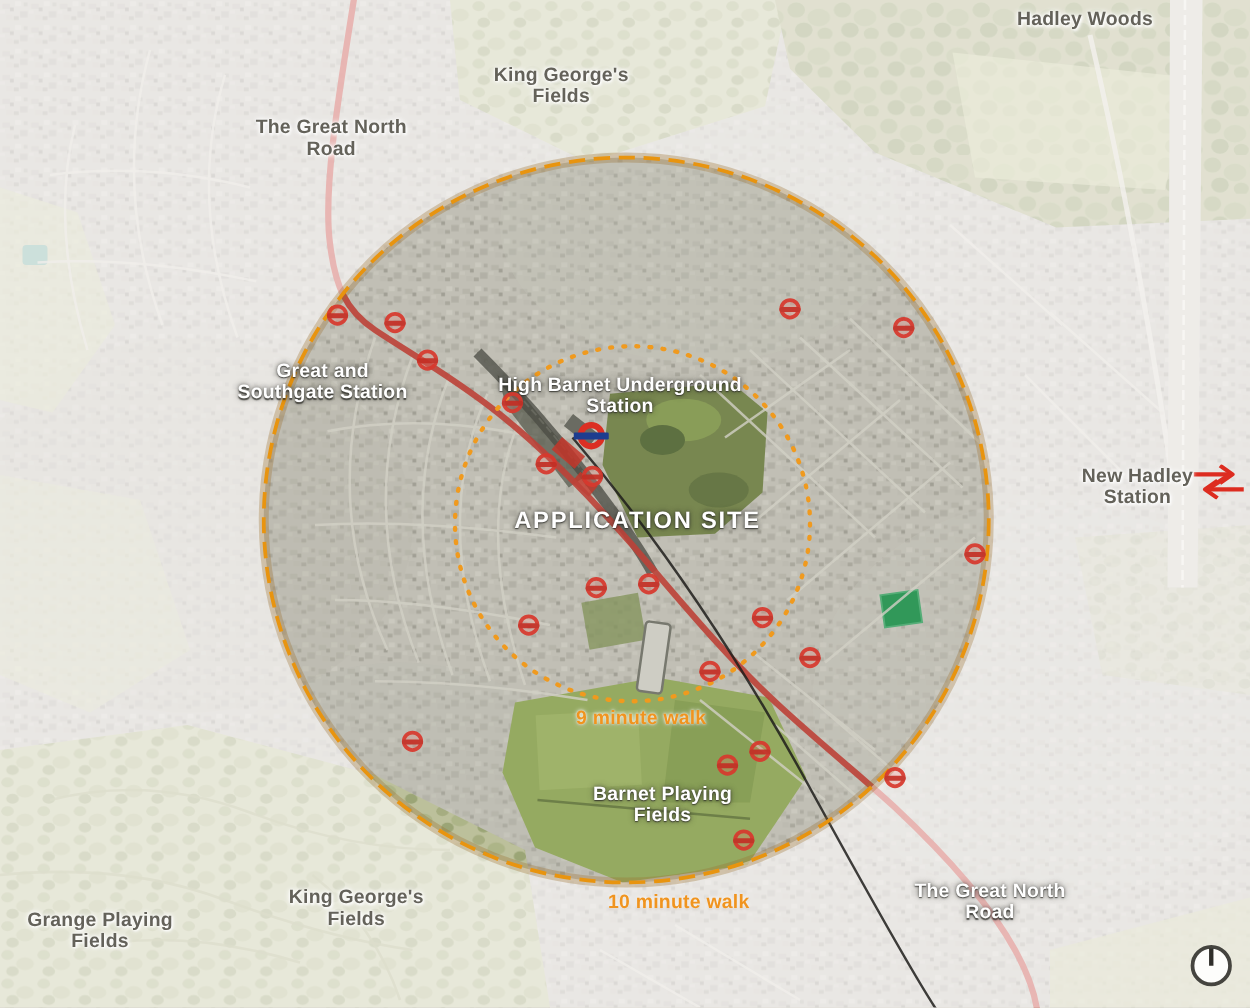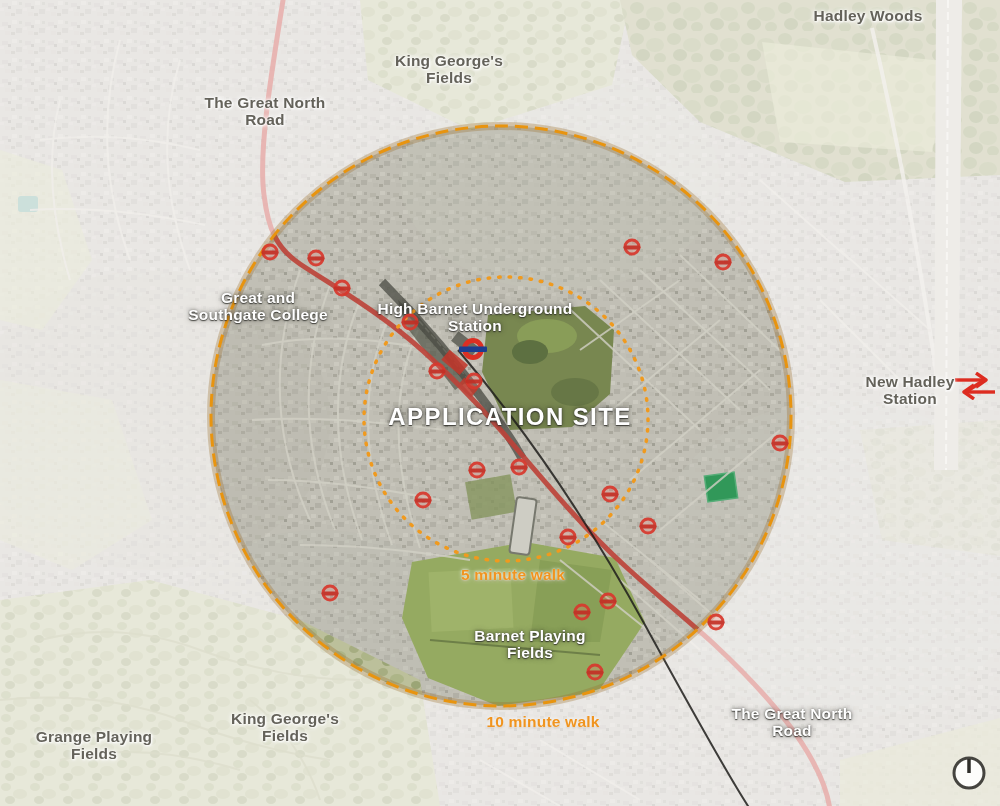--- a/index.html
+++ b/index.html
@@ -9,21 +9,21 @@
   #annotations{position:absolute;left:0;top:0;width:804px;height:806px;border-radius:12px;}
   .map-label{position:absolute;transform:translate(-50%,-50%);text-align:center;
     font-weight:700;font-size:15.5px;line-height:1.12;letter-spacing:.2px;white-space:nowrap;}
   .map-label span{display:block;}
   .map-label.dark{color:#64625a;
     text-shadow:0 0 2px #fff,0 0 4px #fff,0 0 6px rgba(255,255,255,.95),1px 1px 2px rgba(255,255,255,.9);}
   .map-label.light{color:#ffffff;
     text-shadow:0 1px 1px rgba(45,45,40,.8),0 0 3px rgba(45,45,40,.6),0 0 6px rgba(45,45,40,.45);}
   .map-label.orange{color:#f0941f;
     text-shadow:0 0 2px #fff,0 0 4px rgba(255,255,255,.9),0 1px 2px rgba(110,60,0,.35);}
-  .map-label.big{font-size:24px;letter-spacing:1.4px;}
+  .map-label.big{font-size:19px;letter-spacing:1.4px;}
   .bus-stop{position:absolute;width:17px;height:17px;box-sizing:border-box;
     transform:translate(-50%,-50%);border:3.5px solid #d8392e;border-radius:50%;
     background:rgba(236,120,108,.28);opacity:.93;}
   .bus-stop::after{content:"";position:absolute;left:-3px;right:-3px;top:50%;
     margin-top:-2px;height:4px;background:#c52f25;border-radius:2px;}
   .abs{position:absolute;transform:translate(-50%,-50%);}
 </style>
 </head>
 <body>
 
@@ -195,48 +195,48 @@
       <div class="map-label dark" style="left: 449px; top: 69px;">
         <span>King George's</span>
         <span>Fields</span>
       </div>
       <div class="map-label dark" style="left: 265px; top: 111px;">
         <span>The Great North</span>
         <span>Road</span>
       </div>
       <div class="map-label light" style="left: 258px; top: 306px;">
         <span>Great and</span>
-        <span>Southgate College</span>
-      </div>
-      <div class="map-label light" style="left: 475px; top: 317px;">
+        <span>Southgate Station</span>
+      </div>
+      <div class="map-label light" style="left: 496px; top: 317px;">
         <span>High Barnet Underground</span>
         <span>Station</span>
       </div>
       <div class="map-label light big" style="left: 510px; top: 417px;">
         <span>APPLICATION SITE</span>
       </div>
       <div class="map-label dark" style="left: 910px; top: 390px;">
         <span>New Hadley</span>
         <span>Station</span>
       </div>
       <div class="map-label orange" style="left: 513px; top: 575px;">
-        <span>5 minute walk</span>
+        <span>9 minute walk</span>
       </div>
       <div class="map-label light" style="left: 514px; top: 644px; margin-left: 16px;">
         <span>Barnet Playing</span>
         <span>Fields</span>
       </div>
       <div class="map-label orange" style="left: 543px; top: 722px;">
         <span>10 minute walk</span>
       </div>
       <div class="map-label dark" style="left: 285px; top: 727px;">
         <span>King George's</span>
         <span>Fields</span>
       </div>
-      <div class="map-label dark" style="left: 80px; top: 745px; margin-left: 14px;">
+      <div class="map-label dark" style="left: 80px; top: 745px;">
         <span>Grange Playing</span>
         <span>Fields</span>
       </div>
       <div class="map-label light" style="left: 792px; top: 722px;">
         <span>The Great North</span>
         <span>Road</span>
       </div>
       <div class="bus-stop" style="left: 270px; top: 252px;"></div>
       <div class="bus-stop" style="left: 316px; top: 258px;"></div>
       <div class="bus-stop" style="left: 342px; top: 288px;"></div>

